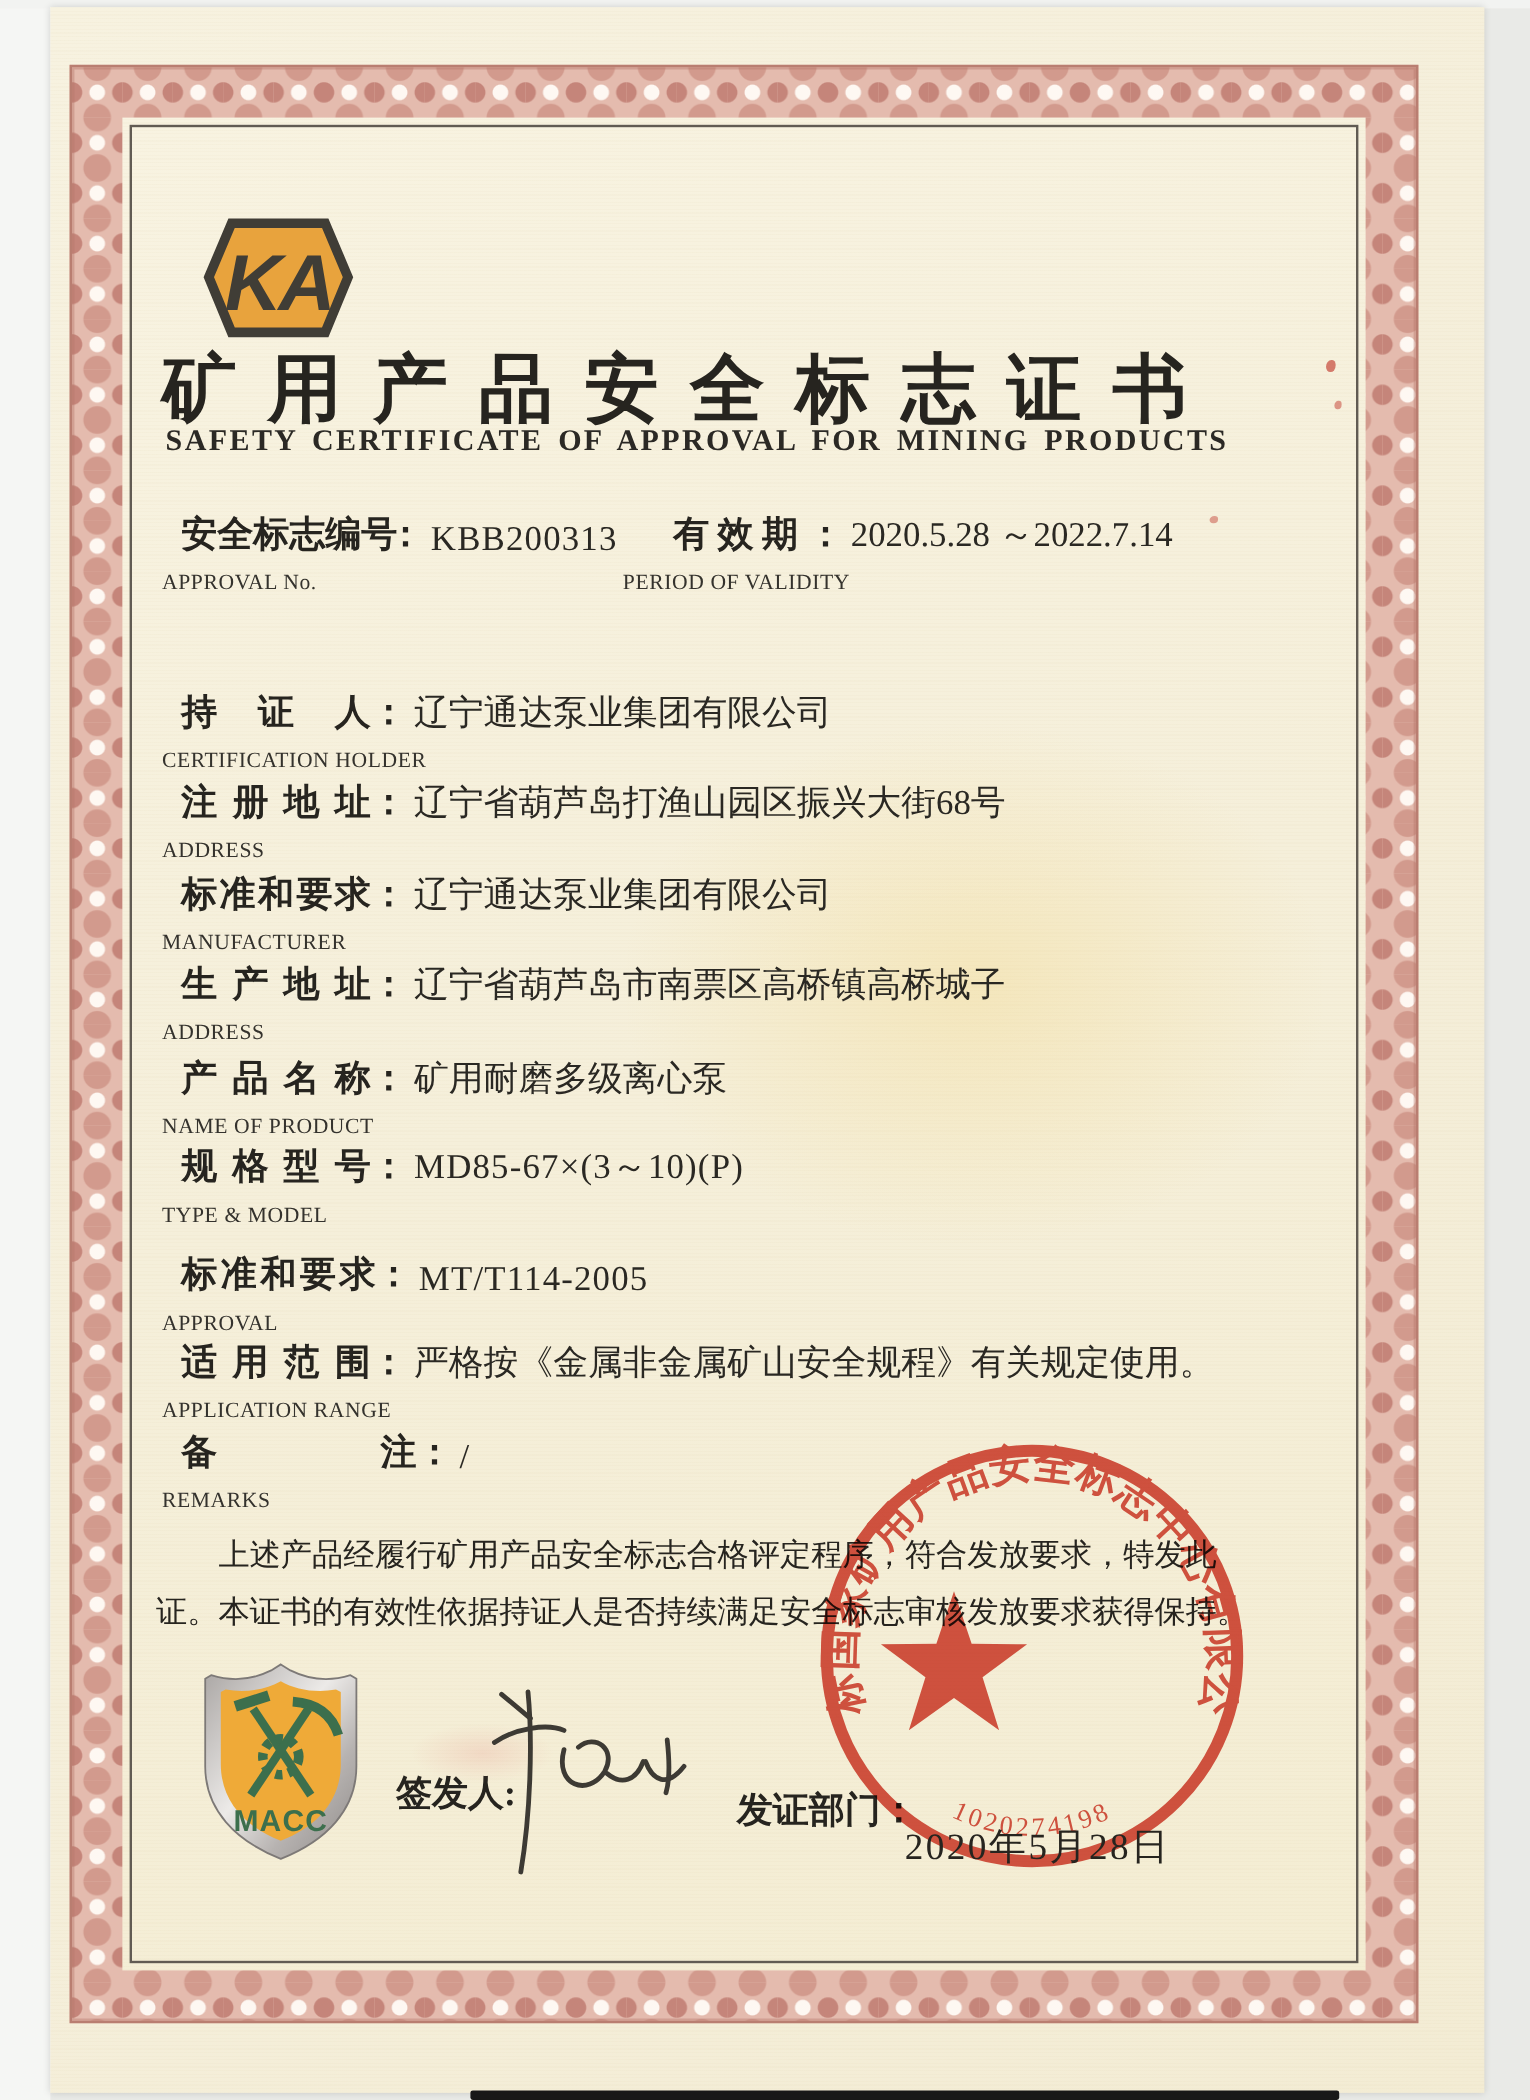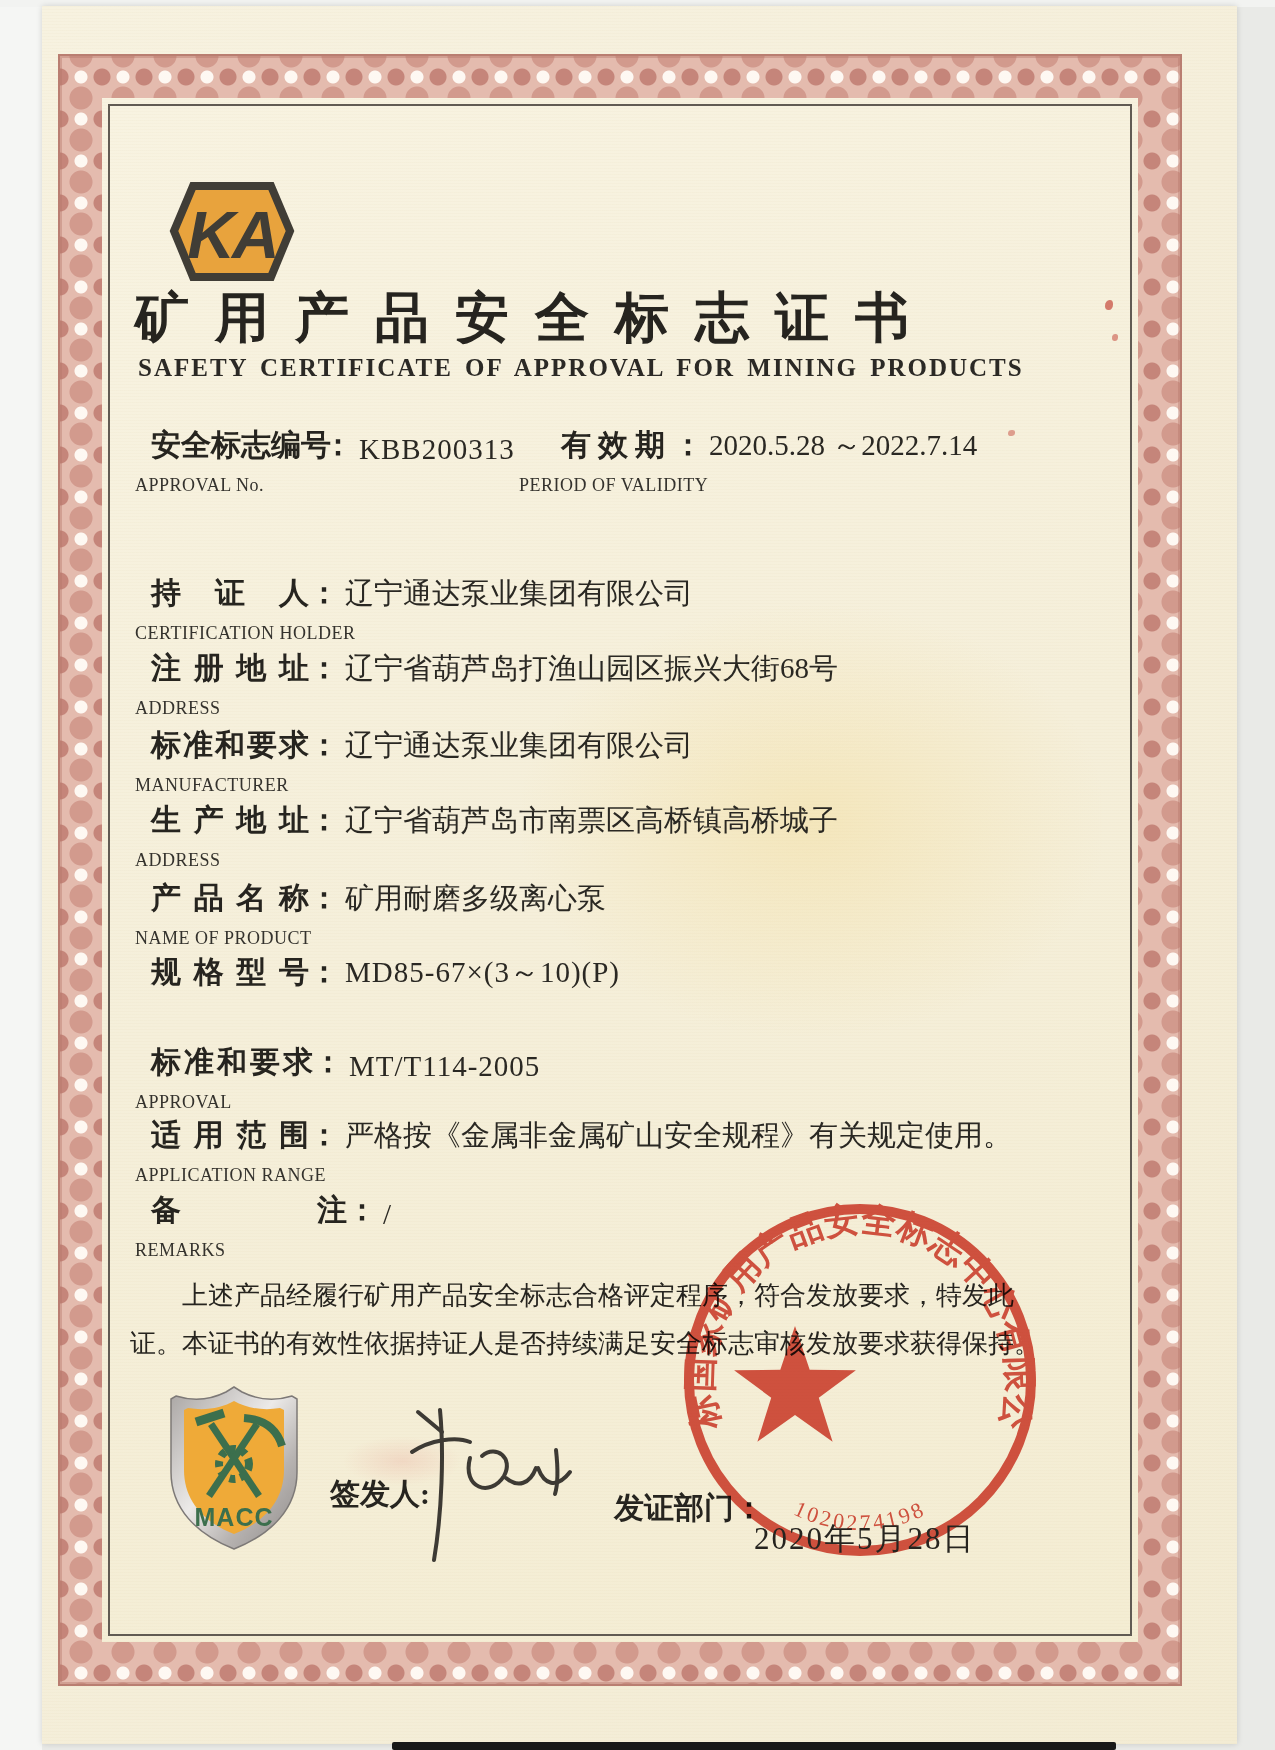--- a/index.html
+++ b/index.html
@@ -46,21 +46,21 @@
     position:absolute;left:480px;top:600px;width:580px;height:430px;
     background:radial-gradient(ellipse at center, rgba(242,212,125,.32) 0%, rgba(242,212,125,0) 72%);
     pointer-events:none;
   }
   .speck{position:absolute;background:#c23a2e;border-radius:60% 40% 55% 45%;}
 
   .ka-badge{position:absolute;left:126px;top:172px;width:128px;height:107px;}
 
   .cert-title{
     position:absolute;left:93px;top:276px;width:860px;
-    font-size:54px;font-weight:bold;color:#26241f;
+    font-size:62px;font-weight:bold;color:#26241f;
     letter-spacing:26px;white-space:nowrap;
   }
   .cert-subtitle{
     position:absolute;left:96px;top:348px;width:860px;
     font-size:25px;font-weight:bold;color:#2b2925;
     letter-spacing:2px;word-spacing:4px;white-space:nowrap;
     font-family:"Liberation Serif","DejaVu Serif",serif;
   }
 
   .zh-line{font-size:30px;color:#26241f;white-space:nowrap;margin-left:16px;}
@@ -146,20 +146,21 @@
   <div class="field" style="top:794px">
     <div class="zh-line"><span class="zh-label" style="width:158px">生产地址</span><span class="colon">：</span><span class="value">辽宁省葫芦岛市南票区高桥镇高桥城子</span></div>
     <div class="en-label">ADDRESS</div>
   </div>
   <div class="field" style="top:872px">
     <div class="zh-line"><span class="zh-label" style="width:158px">产品名称</span><span class="colon">：</span><span class="value">矿用耐磨多级离心泵</span></div>
     <div class="en-label">NAME OF PRODUCT</div>
   </div>
   <div class="field" style="top:946px">
     <div class="zh-line"><span class="zh-label" style="width:158px">规格型号</span><span class="colon">：</span><span class="value" style="letter-spacing:1px">MD85-67×(3～10)(P)</span></div>
+    <div class="en-label">TYPE &amp; MODEL</div>
   </div>
   <div class="field" style="top:1036px">
     <div class="zh-line"><span class="zh-label" style="width:162px">标准和要求</span><span class="colon">：</span><span class="value" style="letter-spacing:1px">MT/T114-2005</span></div>
     <div class="en-label">APPROVAL</div>
   </div>
   <div class="field" style="top:1109px">
     <div class="zh-line"><span class="zh-label" style="width:158px">适用范围</span><span class="colon">：</span><span class="value">严格按《金属非金属矿山安全规程》有关规定使用。</span></div>
     <div class="en-label">APPLICATION RANGE</div>
   </div>
   <div class="field" style="top:1184px">

